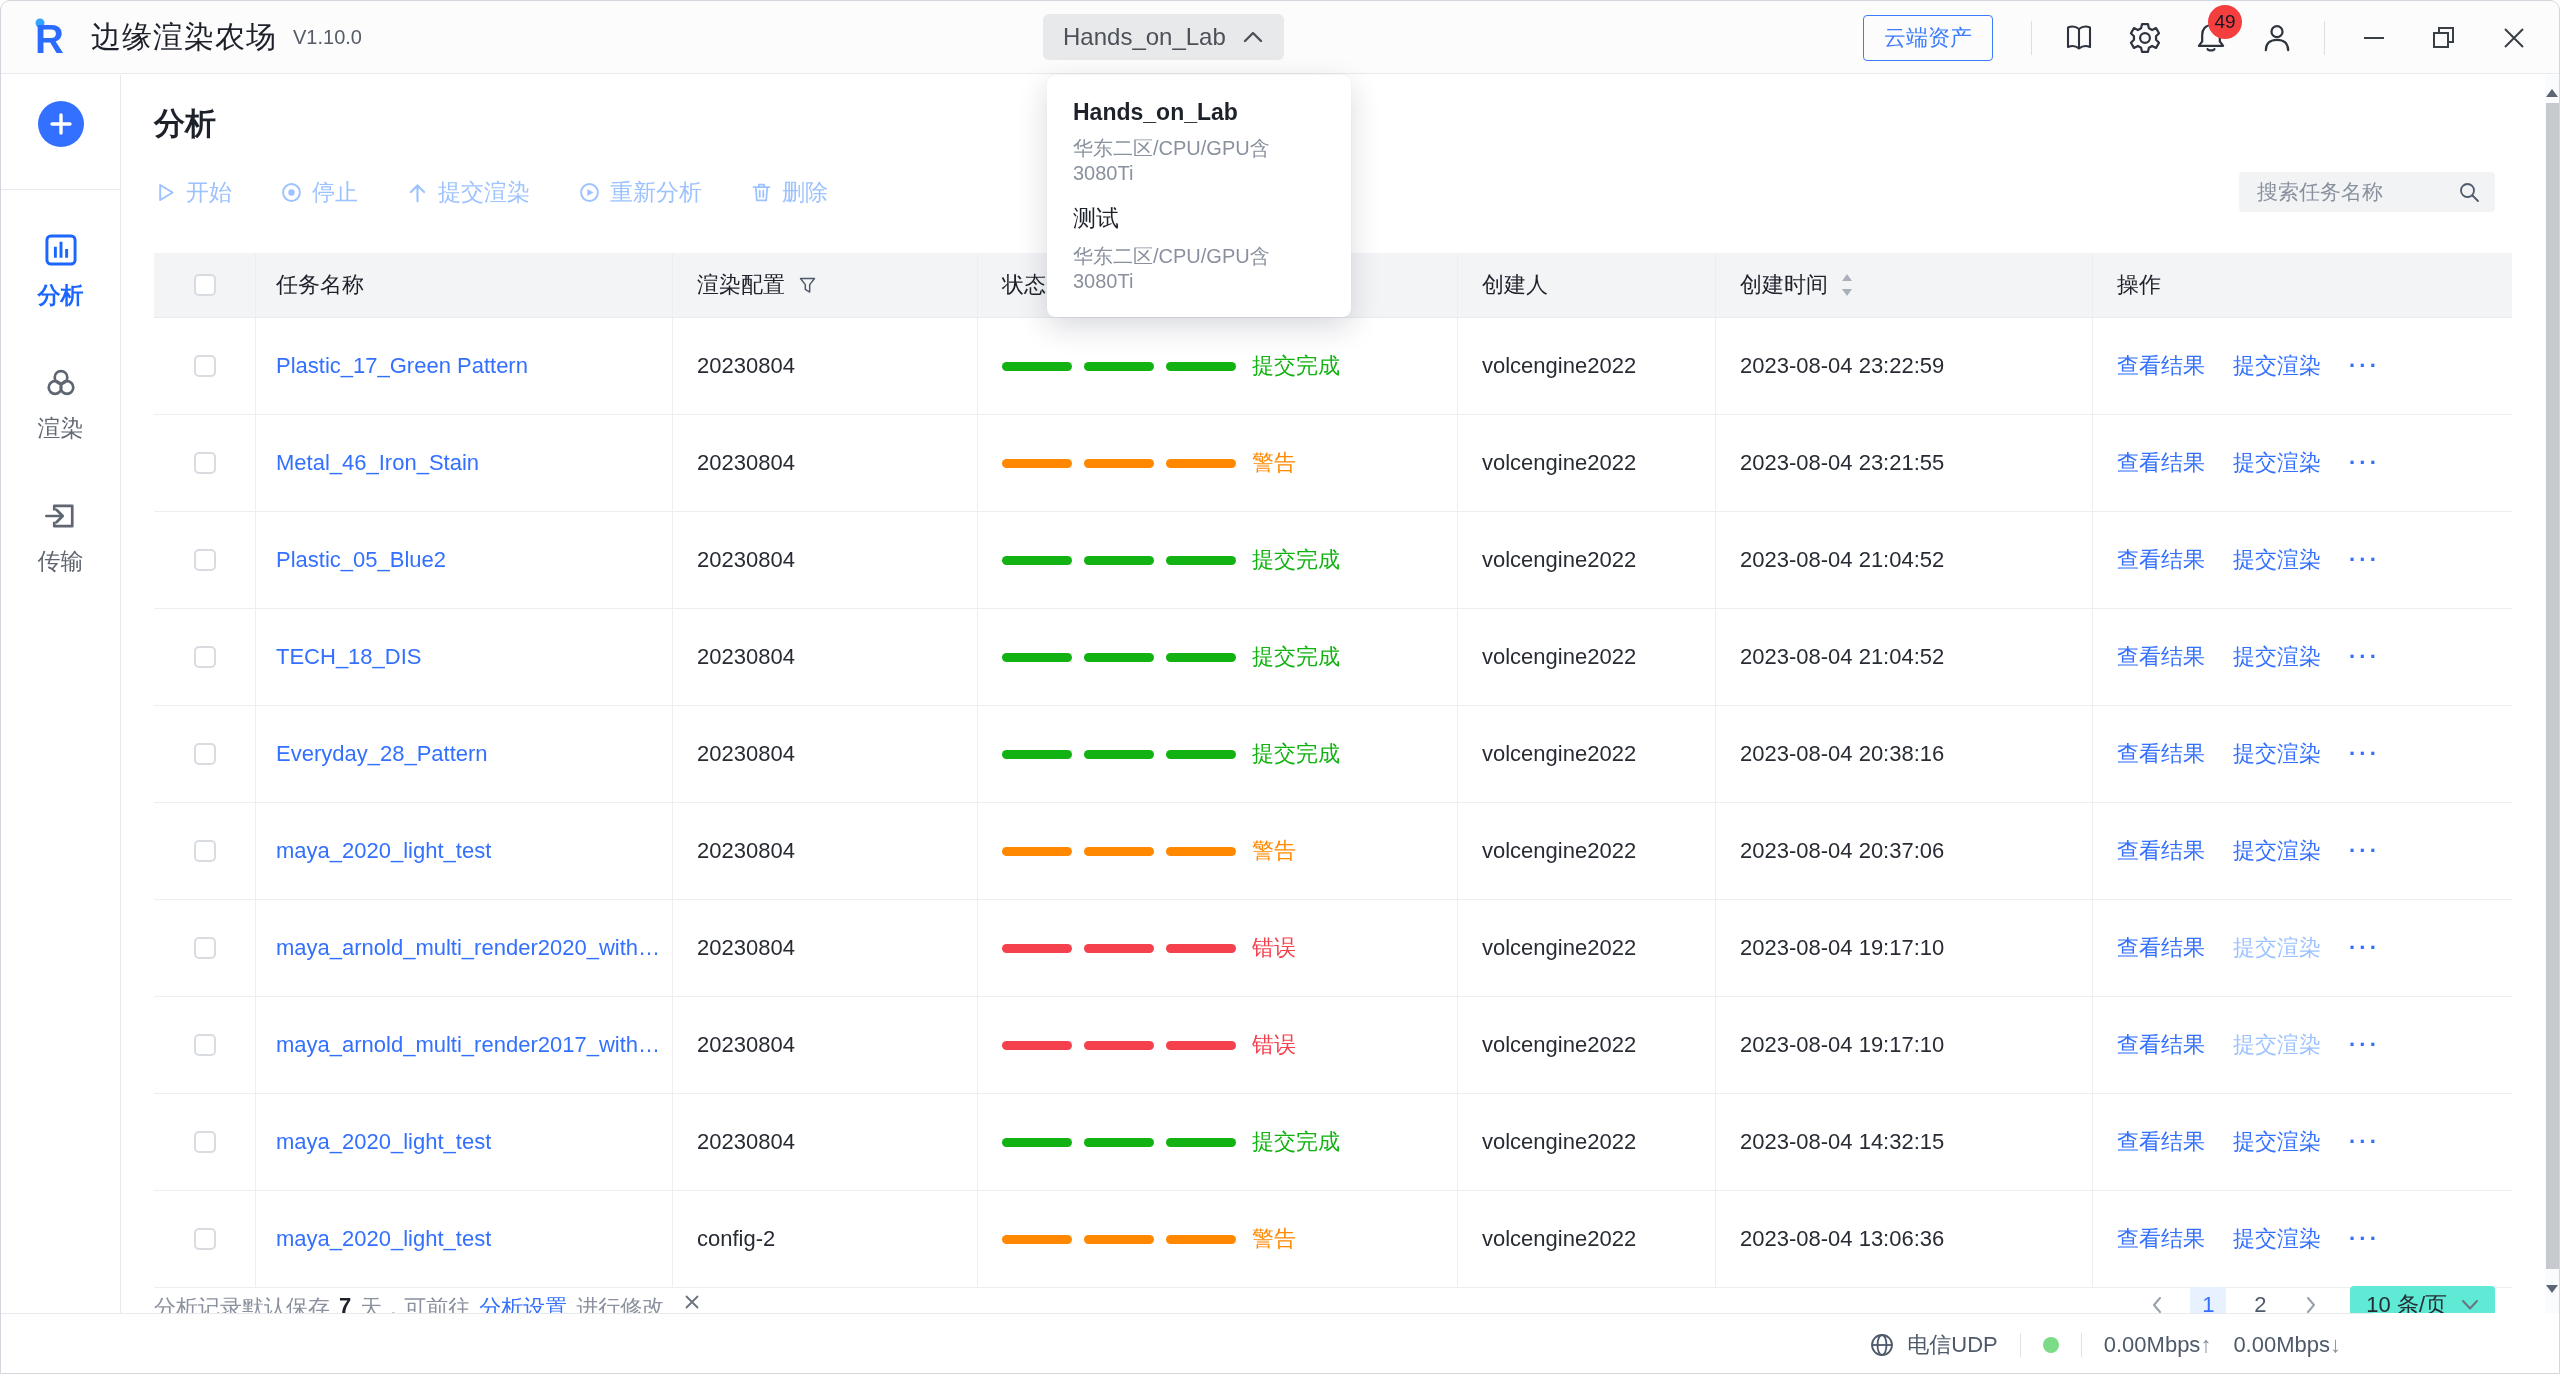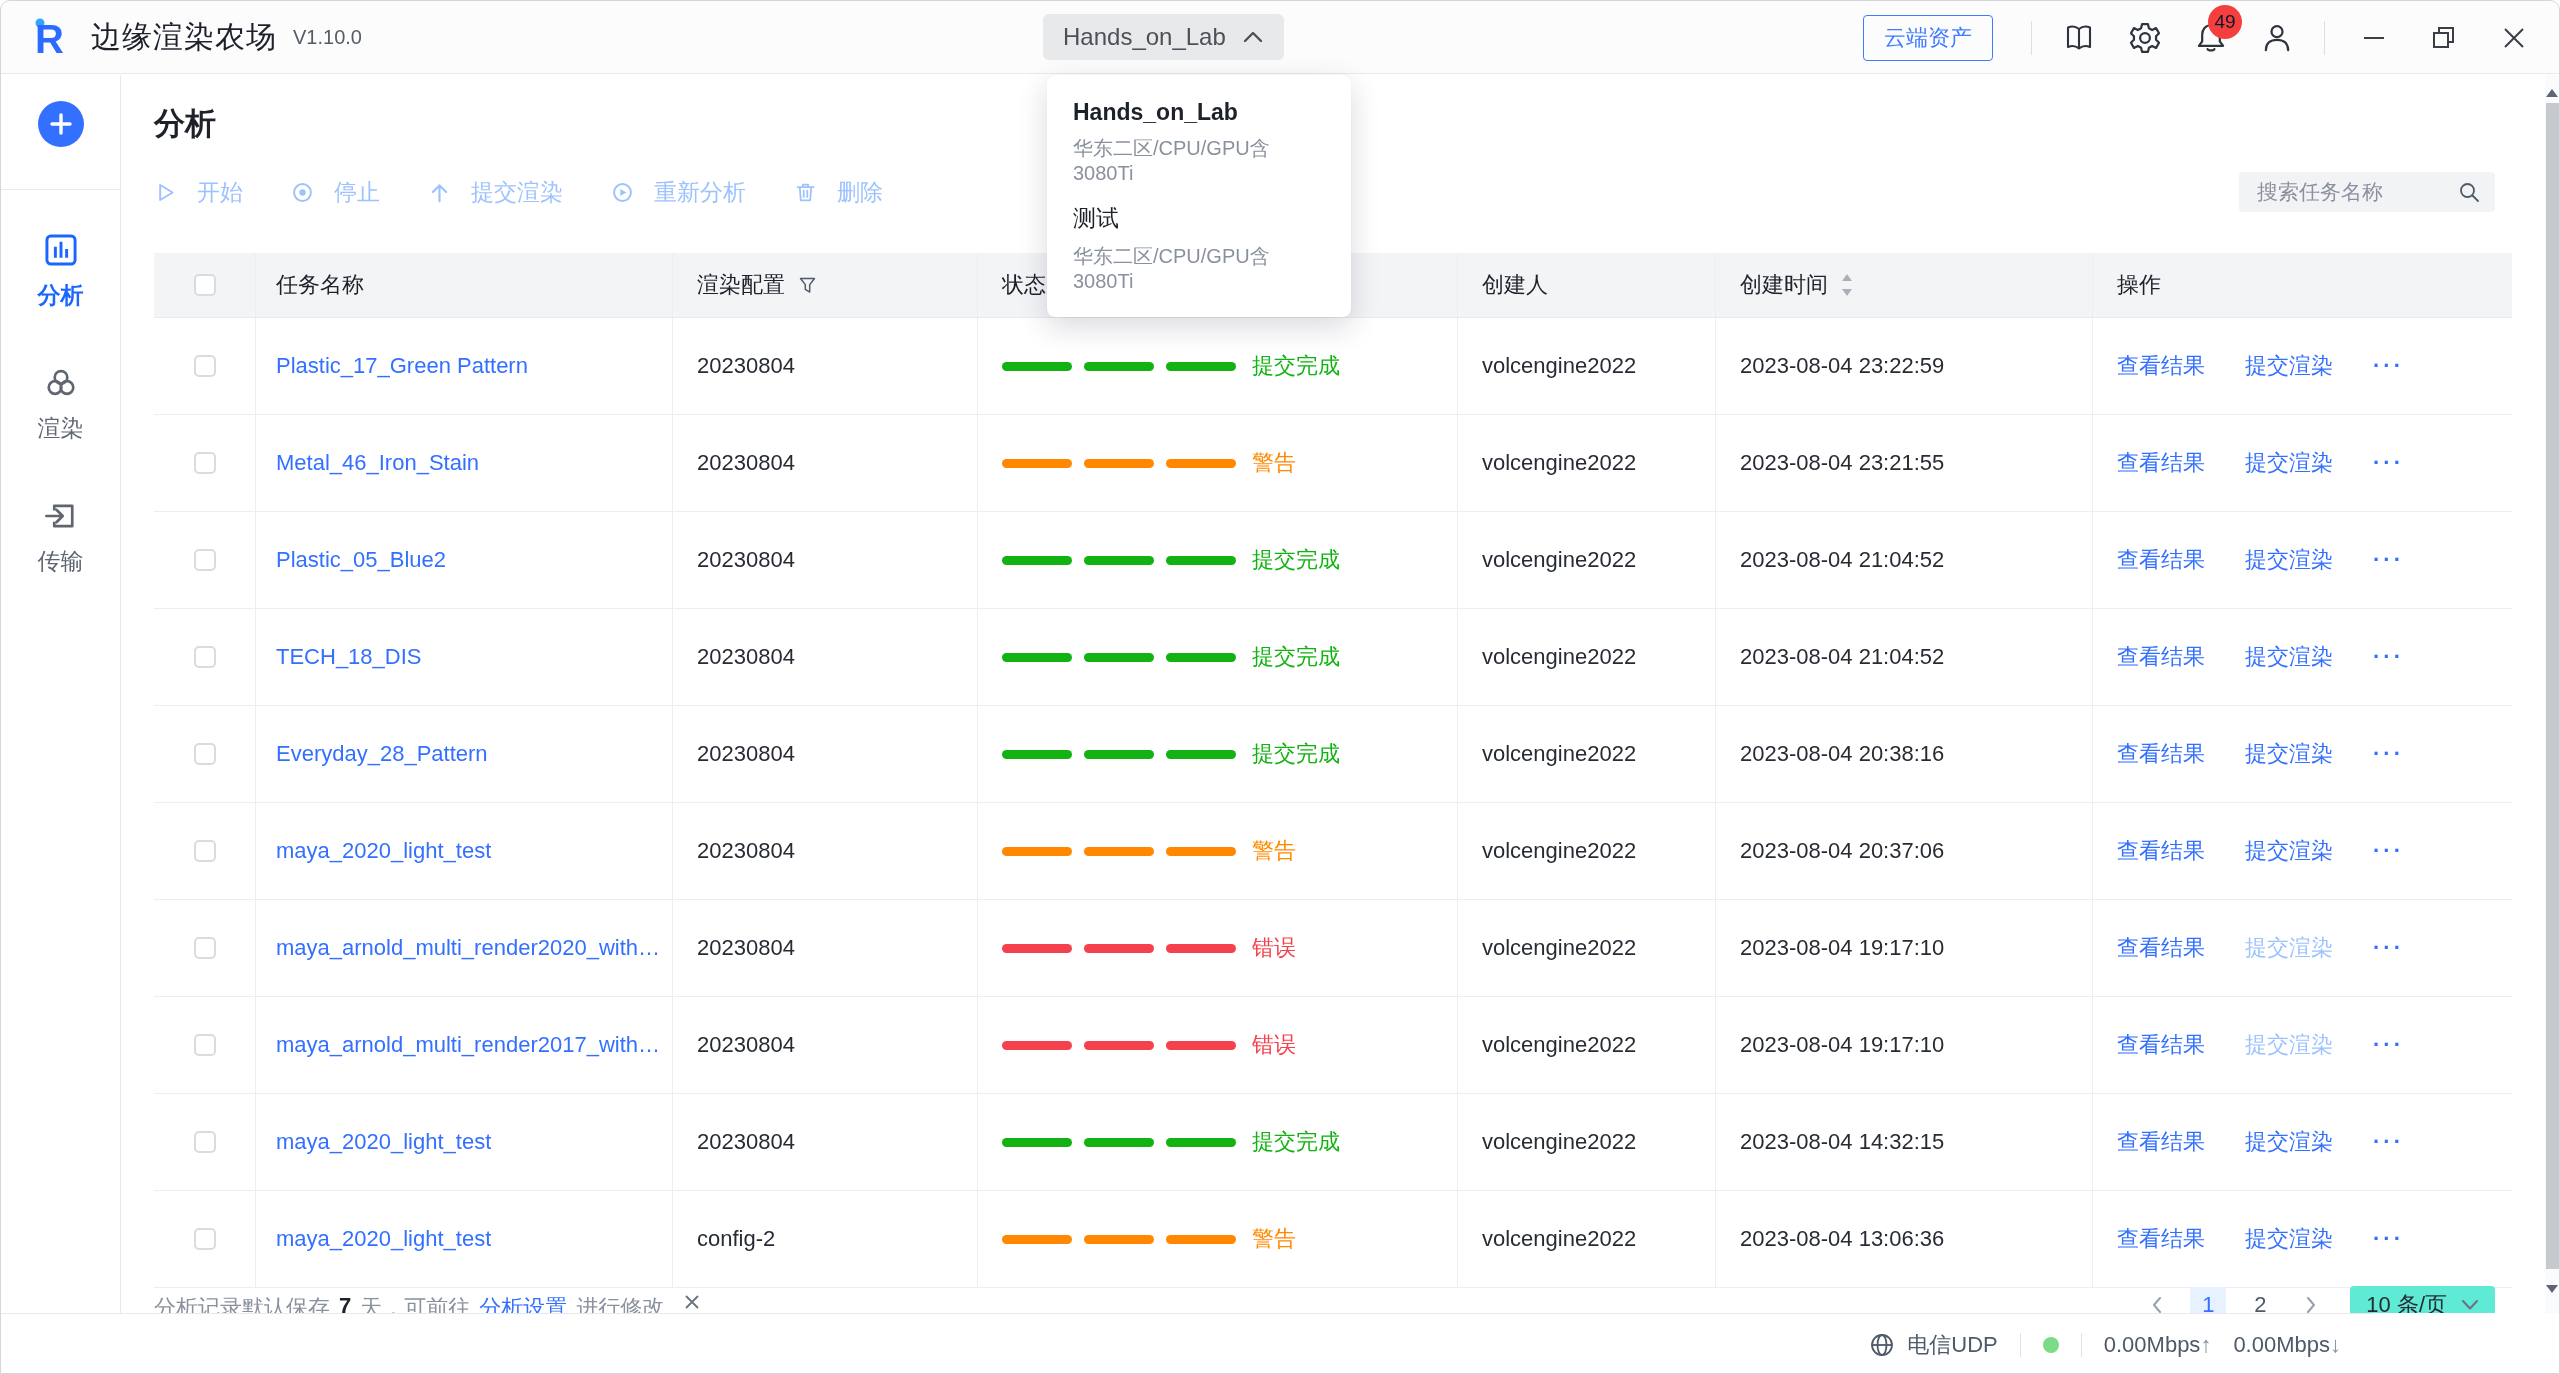--- a/index.html
+++ b/index.html
@@ -35,21 +35,21 @@
   .add-btn{width:46px;height:46px;border-radius:50%;background:var(--accent);margin:26px auto 0;
     display:flex;align-items:center;justify-content:center;cursor:pointer}
   .sb-divider{height:1px;background:#e8e9eb;margin-top:42px}
   .nav{margin-top:42px;display:flex;flex-direction:column;gap:54px}
   .nav-item{display:flex;flex-direction:column;align-items:center;gap:12px;color:#5f6671;font-size:23px;cursor:pointer}
   .nav-item.active{color:#1a66ff;font-weight:700}
   
   .content{position:absolute;left:121px;top:74px;width:2423px;height:1238px;overflow:hidden;background:#fff}
   .page-title{margin:28px 0 0 32px;font-size:31px;font-weight:600}
   .toolbar{display:flex;align-items:center;margin:26px 50px 0 32px;height:42px}
-  .tool-btn{display:flex;align-items:center;gap:20px;color:var(--accent-disabled);font-size:23px;margin-right:48px;cursor:default}
+  .tool-btn{display:flex;align-items:center;gap:9px;color:var(--accent-disabled);font-size:23px;margin-right:48px;cursor:default}
   .search{margin-left:auto;width:256px;height:40px;background:#f2f3f5;border-radius:4px;display:flex;align-items:center;
     padding:0 14px 0 16px;box-sizing:border-box}
   .search input{border:none;background:transparent;outline:none;flex:1;font-size:21px;color:#1d2129;min-width:0;
     font-family:Liberation Sans, sans-serif}
   .search input::placeholder{color:#8a919e}
   
   .table{margin:40px 50px 0 32px;width:2358px;font-size:22px}
   .tr{display:grid;grid-template-columns:101px 417px 305px 480px 258px 377px 420px}
   .tr>.cell{display:flex;align-items:center;padding-left:24px;box-sizing:border-box;border-left:1px solid #eceef1;min-width:0}
   .tr>.cell:first-child{border-left:none;justify-content:center;padding-left:0}
@@ -58,21 +58,21 @@
   .tbody .tr{height:96px;border-bottom:1px solid #eceef1}
   .checkbox{width:22px;height:22px;border:2px solid #d8dbe0;border-radius:5px;background:#fff;box-sizing:border-box;cursor:pointer}
   .cell-name{padding-left:20px !important}
   .task-link{color:var(--accent);cursor:pointer;white-space:nowrap;overflow:hidden;text-overflow:ellipsis}
   .cfg,.creator,.time{color:#272b33}
   .status-cell{gap:16px}
   .bar{display:flex;gap:12px}
   .seg{width:70px;height:9px;border-radius:5px;background:currentColor}
   .status-label{font-size:22px}
   .st-success{color:var(--success)} .st-warning{color:var(--warning)} .st-error{color:var(--error)}
-  .ops{gap:40px}
+  .ops{gap:28px}
   .op-link{color:var(--accent);cursor:pointer;white-space:nowrap}
   .op-link.disabled{color:var(--accent-disabled);cursor:default}
   .more{color:var(--accent);letter-spacing:3px;cursor:pointer;font-weight:700}
   
   .bottom-row{position:absolute;left:32px;right:50px;top:1209px;height:64px;display:flex;justify-content:space-between;align-items:flex-start}
   .notice{font-size:22px;color:#8a919e;display:flex;align-items:flex-start;gap:9px;margin-top:9px}
   .notice b{color:#1d2129}
   .notice .nlink{color:var(--accent);cursor:pointer}
   .notice-close{margin-left:10px;cursor:pointer;display:flex}
   .pagination{display:flex;align-items:center;gap:16px;margin-top:2px}

